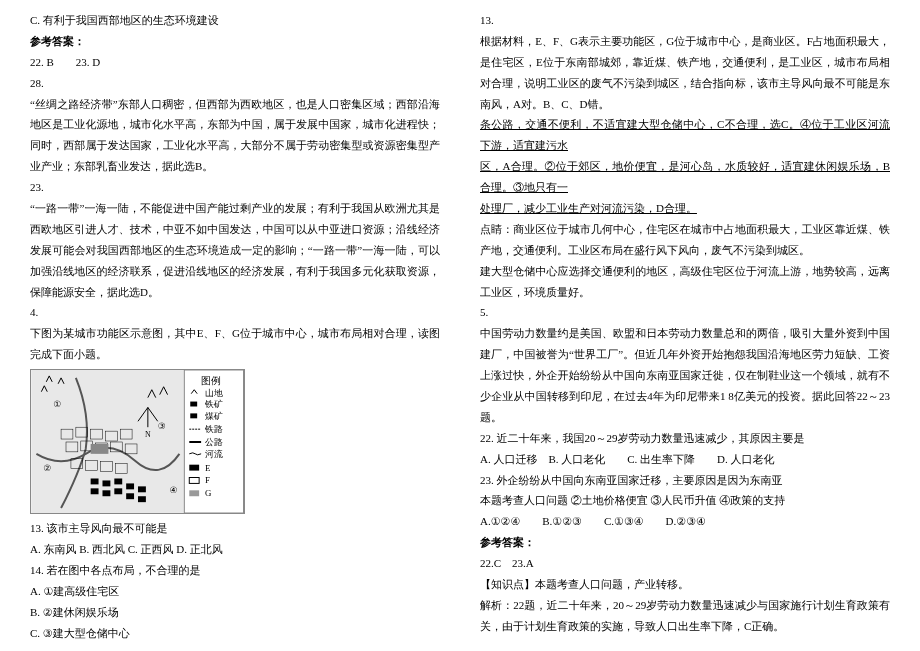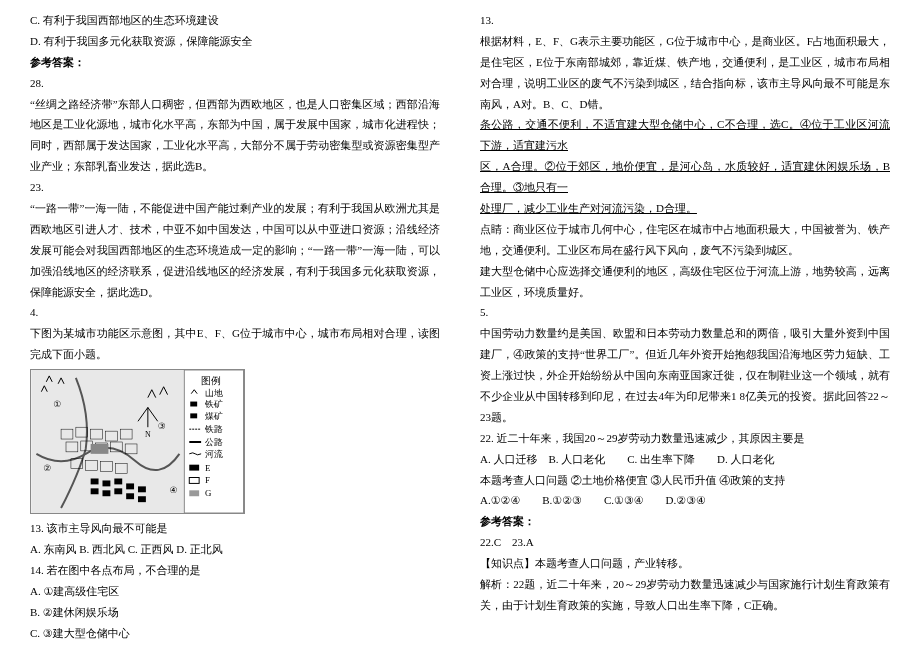--- a/index.html
+++ b/index.html
@@ -44,22 +44,22 @@
     }
     .underline {
       text-decoration: underline;
     }
   </style>
 </head>
 <body>
 
 <div class="col">
   <p>C. 有利于我国西部地区的生态环境建设</p>
-  <p>D. 有利于我国多元化获取资源，保障能源安全</p>
   <p class="answer-label">参考答案：</p>
+  <p>22. B　　23. D</p>
   <p>28.</p>
   <p>“丝绸之路经济带”东部人口稠密，但西部为西欧地区，也是人口密集区域；西部沿海地区是工业化源地，城市化水平高，东部为中国，属于发展中国家，城市化进程快；同时，西部属于发达国家，工业化水平高，大部分不属于劳动密集型或资源密集型产业产业；东部乳畜业发达，据此选B。</p>
   <p>23.</p>
   <p>“一路一带”一海一陆，不能促进中国产能过剩产业的发展；有利于我国从欧洲尤其是西欧地区引进人才、技术，中亚不如中国发达，中国可以从中亚进口资源；沿线经济发展可能会对我国西部地区的生态环境造成一定的影响；“一路一带”一海一陆，可以加强沿线地区的经济联系，促进沿线地区的经济发展，有利于我国多元化获取资源，保障能源安全，据此选D。</p>
   <p>4.</p>
   <p>下图为某城市功能区示意图，其中E、F、G位于城市中心，城市布局相对合理，读图完成下面小题。</p>
 
   <div class="figure">
     <svg viewBox="0 0 215 145">
       <rect x="0" y="0" width="155" height="145" fill="#e8e8e8"></rect>
@@ -137,26 +137,27 @@
   <p>C. ③建大型仓储中心</p>
 
 </div>
 
 <div class="col">
   <p>13.</p>
   <p>根据材料，E、F、G表示主要功能区，G位于城市中心，是商业区。F占地面积最大，是住宅区，E位于东南部城郊，靠近煤、铁产地，交通便利，是工业区，城市布局相对合理，说明工业区的废气不污染到城区，结合指向标，该市主导风向最不可能是东南风，A对。B、C、D错。</p>
   <p class="underline">条公路，交通不便利，不适宜建大型仓储中心，C不合理，选C。④位于工业区河流下游，适宜建污水</p>
   <p class="underline">区，A合理。②位于郊区，地价便宜，是河心岛，水质较好，适宜建休闲娱乐场，B合理。③地只有一</p>
   <p class="underline">处理厂，减少工业生产对河流污染，D合理。</p>
-  <p>点睛：商业区位于城市几何中心，住宅区在城市中占地面积最大，中国被誉为、铁产地，交通便利。工业区布局在盛行风下风向，废气不污染到城区。</p>
+  <p>点睛：商业区位于城市几何中心，住宅区在城市中占地面积最大，工业区靠近煤、铁产地，交通便利。工业区布局在盛行风下风向，废气不污染到城区。</p>
   <p>建大型仓储中心应选择交通便利的地区，高级住宅区位于河流上游，地势较高，远离工业区，环境质量好。</p>
   <p>5.</p>
-  <p>中国劳动力数量约是美国、欧盟和日本劳动力数量总和的两倍，吸引大量外资到中国建厂，④政策的支持“世界工厂”。但近几年外资开始抱怨我国沿海地区劳力短缺、工资上涨过快，外企开始纷纷从中国向东南亚国家迁徙，仅在制鞋业这一个领域，就有不少企业从中国转移到印尼，在过去4年为印尼带来1 8亿美元的投资。据此回答22～23题。</p>
+  <p>中国劳动力数量约是美国、欧盟和日本劳动力数量总和的两倍，吸引大量外资到中国建厂，中国被誉为“世界工厂”。但近几年外资开始抱怨我国沿海地区劳力短缺、工资上涨过快，外企开始纷纷从中国向东南亚国家迁徙，仅在制鞋业这一个领域，就有不少企业从中国转移到印尼，在过去4年为印尼带来1 8亿美元的投资。据此回答22～23题。</p>
   <p>22. 近二十年来，我国20～29岁劳动力数量迅速减少，其原因主要是</p>
   <p>A. 人口迁移　B. 人口老化　　C. 出生率下降　　D. 人口老化</p>
+  <p>23. 外企纷纷从中国向东南亚国家迁移，主要原因是因为东南亚</p>
   <p>本题考查人口问题 ②土地价格便宜 ③人民币升值 ④政策的支持</p>
   <p>A.①②④　　B.①②③　　C.①③④　　D.②③④</p>
   <p class="answer-label">参考答案：</p>
   <p>22.C　23.A</p>
   <p>【知识点】本题考查人口问题，产业转移。</p>
   <p>解析：22题，近二十年来，20～29岁劳动力数量迅速减少与国家施行计划生育政策有关，由于计划生育政策的实施，导致人口出生率下降，C正确。</p>
 
 </div>
 
 </body></html>

